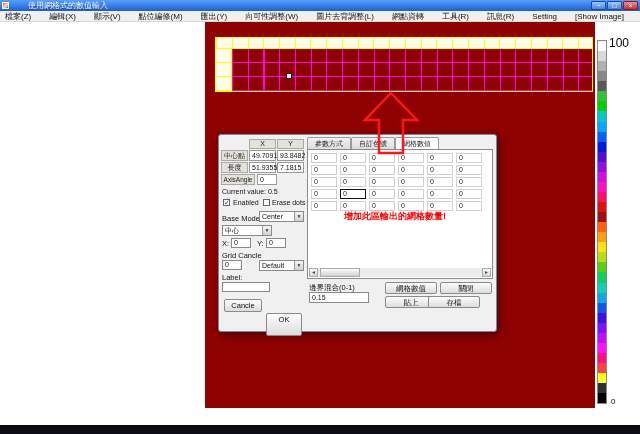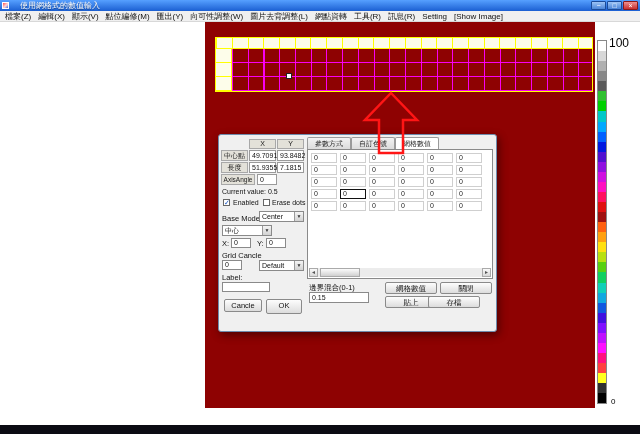--- a/index.html
+++ b/index.html
@@ -3,32 +3,32 @@
 <meta charset="utf-8">
 <style>
   * { margin:0; padding:0; box-sizing:border-box; }
   html,body { width:640px; height:434px; }
   body { position:relative; overflow:hidden; background:#ffffff;
          font-family:"Liberation Sans","DejaVu Sans",sans-serif; }
 
   
   .titlebar { position:absolute; left:0; top:0; width:640px; height:11px;
               background:linear-gradient(#56a0ff,#1b5fd2); display:flex; align-items:center;
-              gap:11px; padding:0 2px; z-index:5; }
+              gap:19px; padding:0 2px; z-index:5; }
   .app-icon { width:7px; height:7px; background:linear-gradient(135deg,#ff5050,#ffd9d9 55%,#4468e0);
               border:1px solid #ffffff; }
   .titlebar .t { color:#fff; font-size:8px; line-height:11px; text-shadow:0 1px 1px rgba(0,0,0,.45);
                  white-space:nowrap; }
   .wc { margin-left:auto; display:flex; gap:1px; }
   .wc .b { width:15px; height:9px; font-size:7px; line-height:8px; text-align:center; color:#fff;
            border:1px solid #1a4a9a; border-radius:1px; background:linear-gradient(#9cc3f5,#4a84d8); }
   .wc .close { background:linear-gradient(#f09090,#c83030); border-color:#8a1a1a; }
 
   .menubar { position:absolute; left:0; top:11px; width:640px; height:11px; background:#f0f0f0;
-             border-bottom:1px solid #d8d8d8; display:flex; align-items:center; gap:7px;
+             border-bottom:1px solid #d8d8d8; display:flex; align-items:center; gap:18px;
              padding:0 5px; z-index:5; }
   .mi { font-size:8px; color:#111; white-space:nowrap; }
 
   
   .canvas { position:absolute; left:205px; top:22px; width:390px; height:386px; background:#8e0202; }
   .grid-region { position:absolute; left:10px; top:15px; width:378px; height:55px;
                  border:1px solid #ffff00; }
   .grid-top { height:11px; background:#fdfdea;
       background-image:repeating-linear-gradient(90deg,#ffff00 0 1px,transparent 1px 15.75px);
       border-bottom:1px solid #ffff00; }
@@ -236,21 +236,21 @@
     <div class="inp" style="left:3px;top:125px;width:20px">0</div>
     <div class="sel-box" style="left:40px;top:125px;width:45px">
       <span>Default</span>
       <span class="ar">▼</span>
     </div>
 
     <span class="lbl" style="left:3px;top:138px">Label:</span>
     <div class="inp" style="left:3px;top:147px;width:48px"></div>
 
     <div class="btn" style="left:5px;top:164px;width:38px;height:13px;line-height:12px">Cancle</div>
-    <div class="btn" style="left:47px;top:164px;width:36px;height:15px;line-height:12px">OK</div>
+    <div class="btn" style="left:47px;top:178px;width:36px;height:23px;line-height:12px">OK</div>
 
     <div class="tabs">
         <span class="tab">參數方式</span>
         <span class="tab">自訂色號</span>
         <span class="tab active">網格數值</span>
       </div>
     <div class="panel">
       <div class="vgrid">
           <div class="gc">0</div>
           <div class="gc">0</div>
@@ -276,20 +276,21 @@
           <div class="gc">0</div>
           <div class="gc">0</div>
           <div class="gc">0</div>
           <div class="gc">0</div>
           <div class="gc">0</div>
           <div class="gc">0</div>
           <div class="gc">0</div>
           <div class="gc">0</div>
           <div class="gc">0</div>
         </div>
+      <div class="annotation">增加此區輸出的網格數量!</div>
       <div class="hscroll">
         <span class="a">◄</span>
         <span class="track">
             <span class="thumb"></span>
           </span>
         <span class="a">►</span>
       </div>
     </div>
 
     <span class="lbl" style="left:90px;top:148px">邊界混合(0-1)</span>

